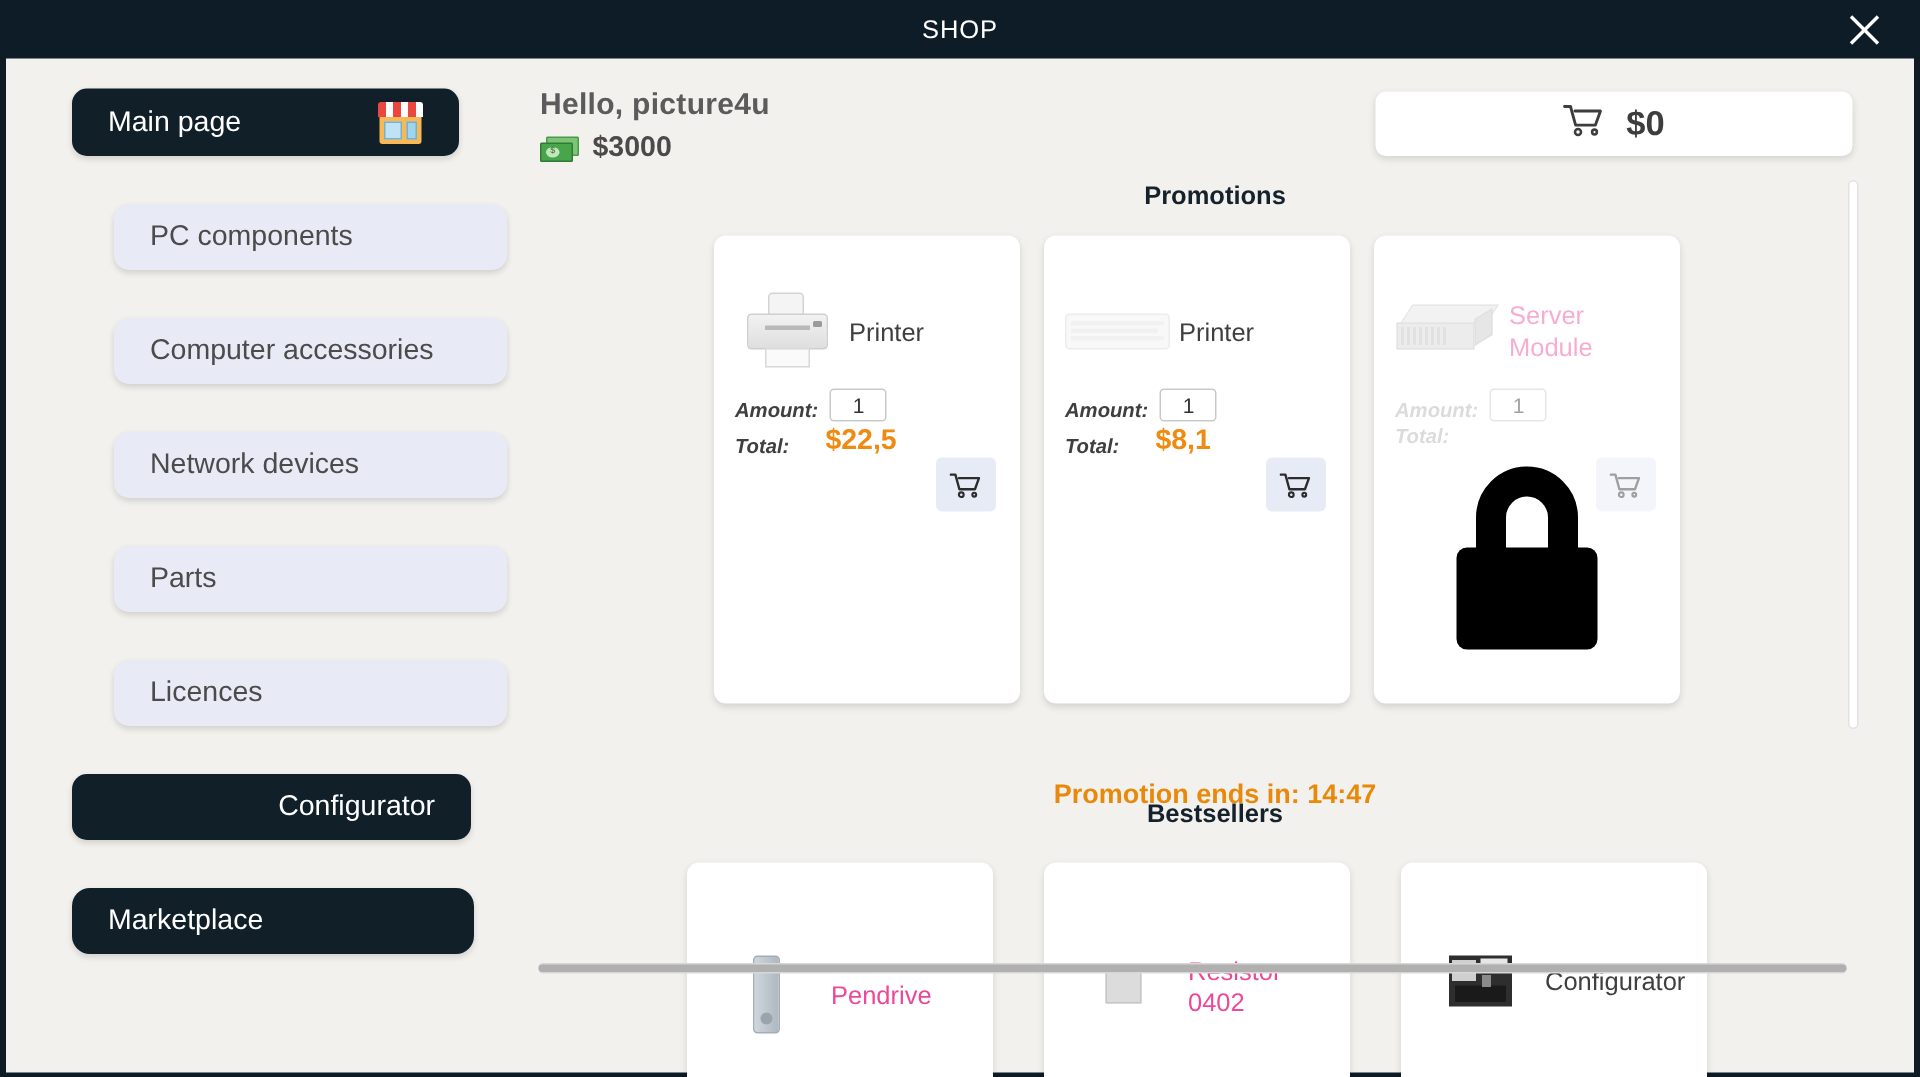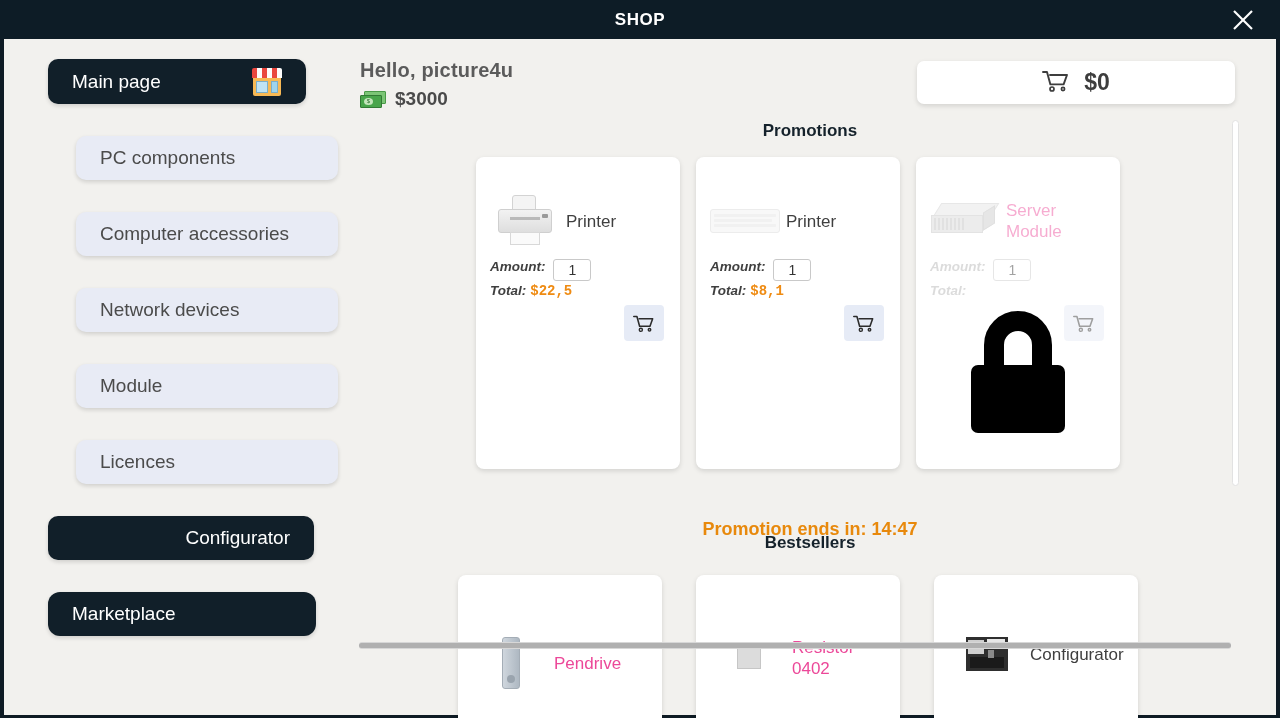--- a/index.html
+++ b/index.html
@@ -18,21 +18,21 @@
     border-bottom: 3px solid #0e1b24;
   }
 
   
   .titlebar {
     position: absolute; top: 0; left: -4px; width: 1280px; height: 39px;
     background: #0d1c26;
     display: flex; align-items: center; justify-content: center;
   }
   .titlebar .title {
-    color: #ffffff; font-size: 17px; font-weight: bold; letter-spacing: .6px;
+    color: #ffffff; font-size: 17px; font-weight: normal; letter-spacing: .6px;
   }
   .close-btn {
     position: absolute; right: 22px; top: 50%; transform: translateY(-50%);
     width: 30px; height: 30px; cursor: pointer;
     display: flex; align-items: center; justify-content: center;
   }
   .close-btn svg { display: block; }
 
   
   .sidebar {
@@ -120,30 +120,30 @@
 
   .card-top {
     display: flex; align-items: center; gap: 6px;
     padding: 28px 10px 0 14px; height: 100px;
   }
   .thumb { width: 70px; flex: 0 0 70px; display:flex; align-items:center; justify-content:center; }
   .pname { font-size: 17px; color: #3f3f3f; line-height: 21px; }
   .pname.grey { color: #ec4899; }
 
   .card-bottom { padding: 0 14px; }
-  .row { display: flex; align-items: flex-start; margin-top: 2px; }
+  .row { display: flex; align-items: flex-end; margin-top: 2px; }
   .lbl { font-size: 13.5px; font-style: italic; font-weight: bold; color: #3f3f3f; }
   .lbl.grey { color: #b1b1b1; }
   .amt-input {
     width: 38px; height: 22px; margin-left: 8px;
     border: 1px solid #c9c9c9; border-radius: 3px; background: #fff;
     font-size: 14px; text-align: center; color: #333;
     font-family: "Liberation Sans", sans-serif;
   }
-  .price { font-size: 14px; font-weight: bold; color: #ef8b12; margin-left: 4px; font-family: Liberation Mono, monospace; }
+  .price { font-size: 19px; font-weight: bold; color: #ef8b12; margin-left: 24px; }
   .price.grey { color: #bdbdbd; }
   .add-btn {
     position: absolute; right: 16px; top: 148px;
     width: 40px; height: 36px; background: #e6ebf6;
     border-radius: 4px; display: flex; align-items: center; justify-content: center;
     cursor: pointer;
   }
   .locked .card-top, .locked .card-bottom, .locked .add-btn { opacity: .45; }
   .lock-overlay {
     position: absolute; left: 50%; top: 148px; transform: translateX(-50%);
@@ -249,21 +249,21 @@
 
     <div class="nav-item light nav-std">
       <span class="label">Computer accessories</span>
     </div>
 
     <div class="nav-item light nav-std">
       <span class="label">Network devices</span>
     </div>
 
     <div class="nav-item light nav-std">
-      <span class="label">Module</span>
+      <span class="label">Parts</span>
     </div>
 
     <div class="nav-item light nav-std">
       <span class="label">Licences</span>
     </div>
 
     <div class="nav-item dark nav-config">
       <span class="label">Configurator</span>
     </div>
 

